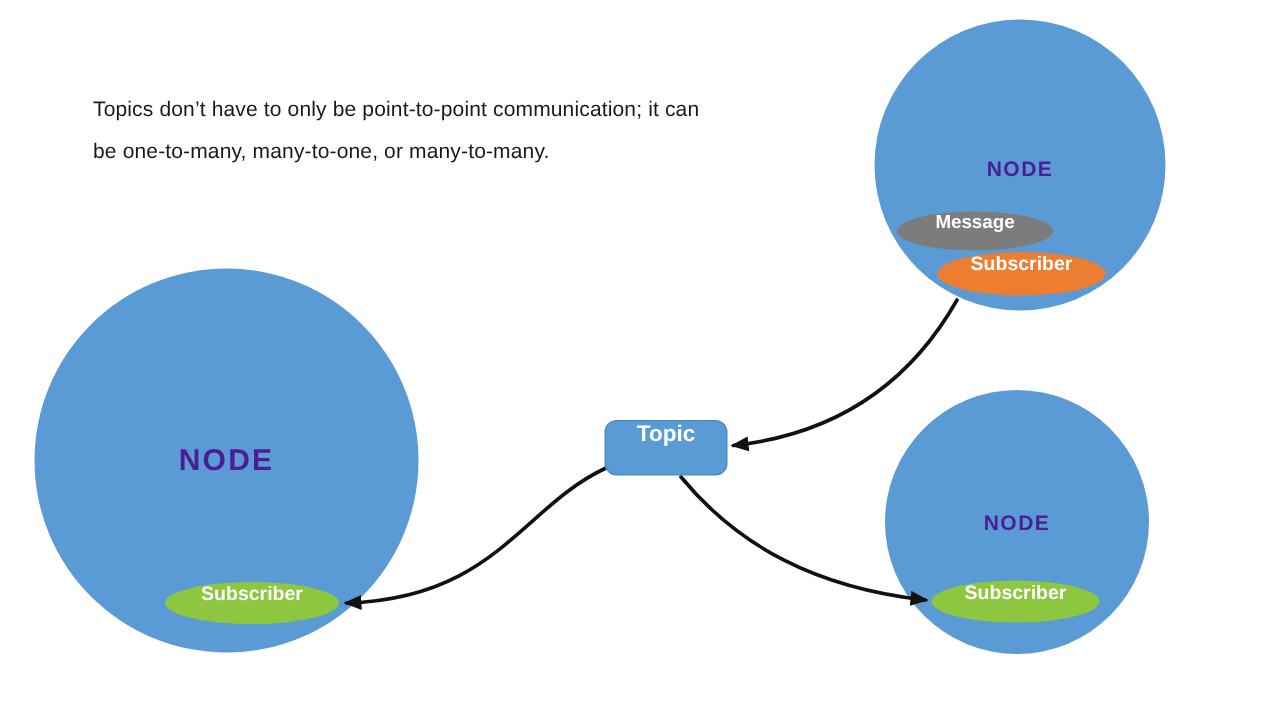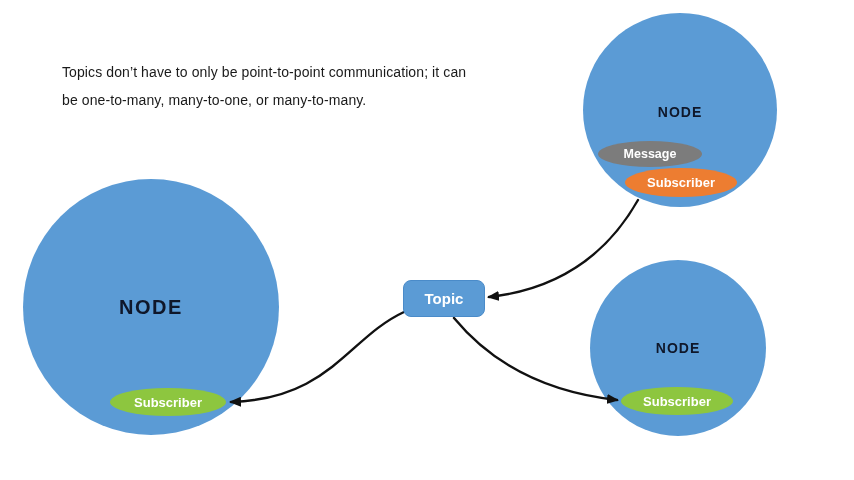--- a/index.html
+++ b/index.html
@@ -24,21 +24,21 @@
     letter-spacing: 0.1px;
     color: var(--caption-text, #1a1a1a);
   }
   .circle {
     position: absolute;
     border-radius: 50%;
     background: var(--node-blue, #5B9BD5);
     display: flex; align-items: center; justify-content: center;
   }
   .node-label {
-    color: #0f172a;
+    color: #4c1d95;
     font-weight: bold;
   }
   .node-left { left: 23px; top: 179px; width: 256px; height: 256px; }
   .node-left .node-label { font-size: 20px; letter-spacing: 1.5px; }
   .node-top-right { left: 583px; top: 13px; width: 194px; height: 194px; }
   .node-top-right .node-label { font-size: 14px; letter-spacing: 1px; position: relative; top: 2px; }
   .node-bottom-right { left: 590px; top: 260px; width: 176px; height: 176px; }
   .node-bottom-right .node-label { font-size: 14px; letter-spacing: 1px; }
 
   .arrows {
@@ -50,21 +50,21 @@
     fill: none;
     stroke: var(--arrow, #111111);
     stroke-width: 2.4;
     stroke-linecap: round;
   }
   .arrow-head { fill: var(--arrow, #111111); }
 
   .badge {
     position: absolute;
     border-radius: 50%;
-    display: flex; align-items: center; justify-content: center;
+    display: flex; align-items: flex-start; justify-content: center;
     color: #ffffff;
     font-weight: bold;
     font-size: 13px;
     white-space: nowrap;
   }
   .badge-message {
     left: 598px; top: 141px; width: 104px; height: 26px;
     background: var(--message-gray, #7C7C7C);
     font-size: 12.5px;
   }
@@ -79,21 +79,21 @@
   .badge-subscriber-br {
     left: 621px; top: 387px; width: 112px; height: 28px;
     background: var(--subscriber-green, #8DC63F);
   }
   .topic-box {
     position: absolute;
     left: 403px; top: 280px; width: 82px; height: 37px;
     background: var(--topic-fill, #5B9BD5);
     border: 1px solid var(--topic-border, #4A8BC9);
     border-radius: 8px;
-    display: flex; align-items: center; justify-content: center;
+    display: flex; align-items: flex-start; justify-content: center;
     color: #ffffff; font-weight: bold; font-size: 15px;
   }
 </style>
 </head>
 <body>
 
 <div class="canvas">
 
   <p class="caption">Topics don’t have to only be point-to-point communication; it can be one-to-many, many-to-one, or many-to-many.</p>
 

